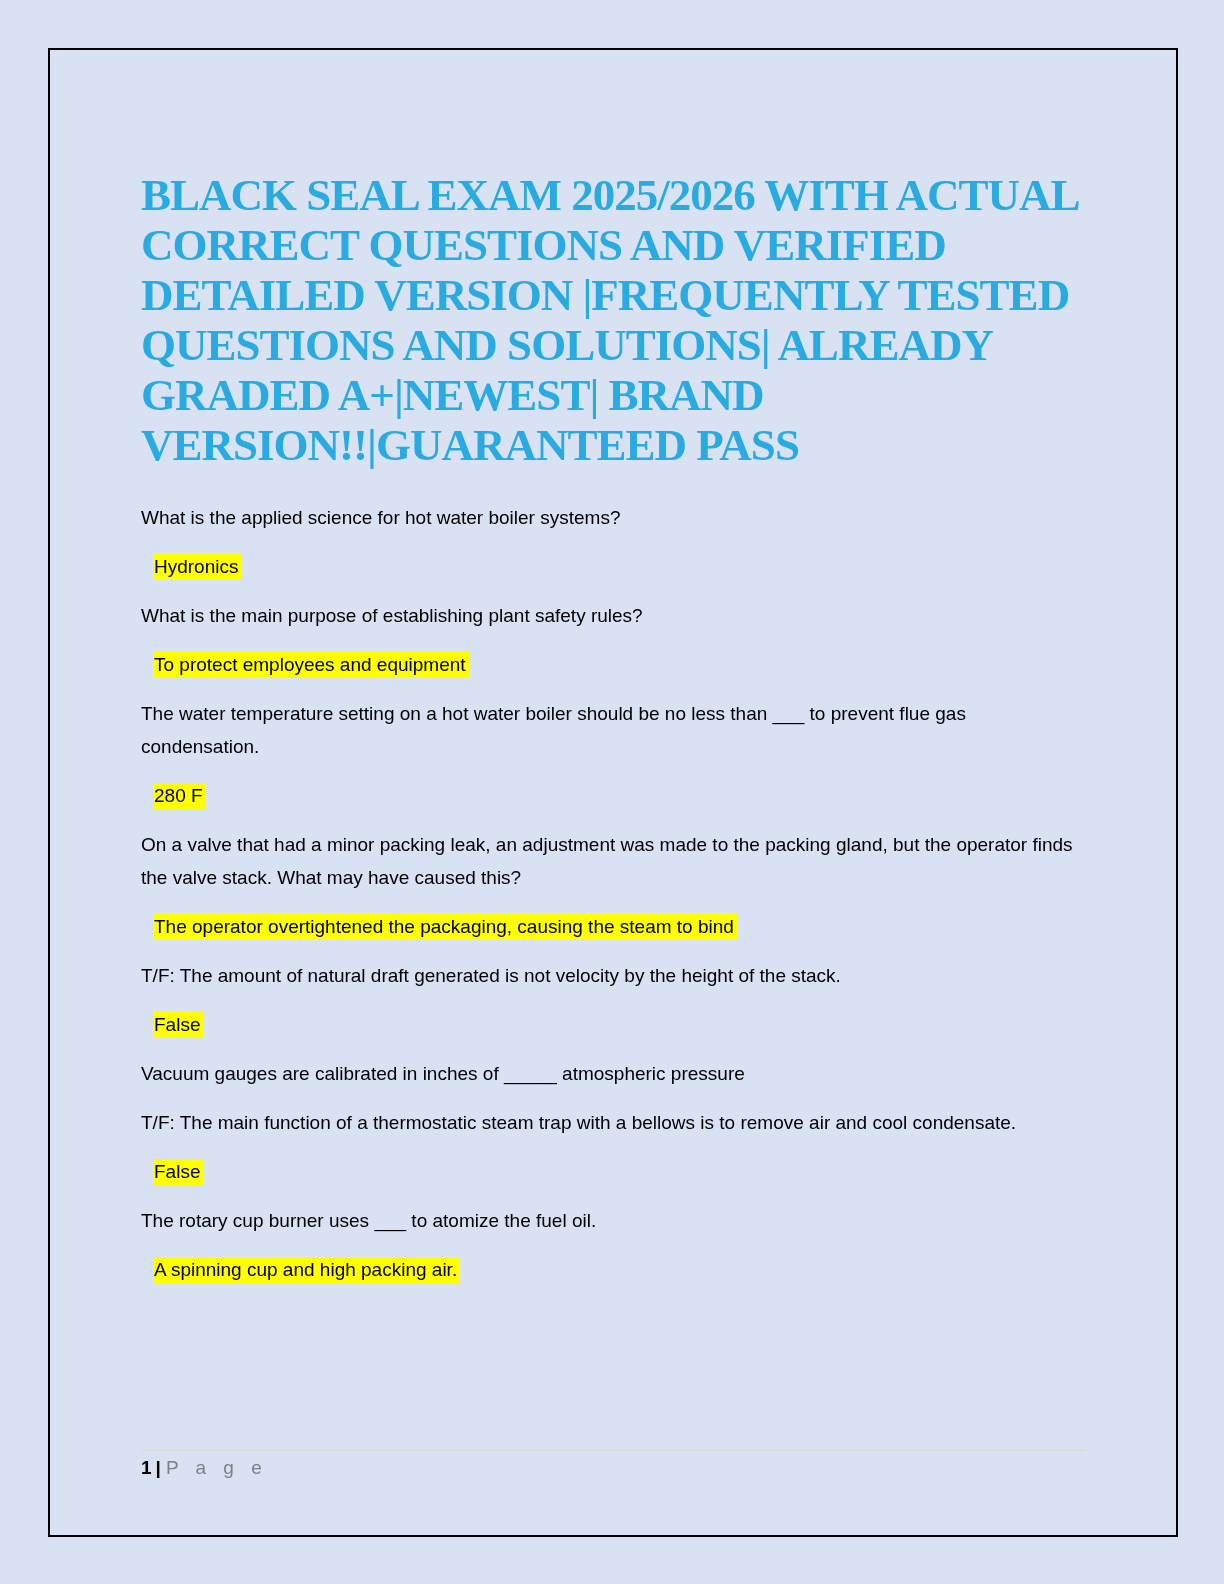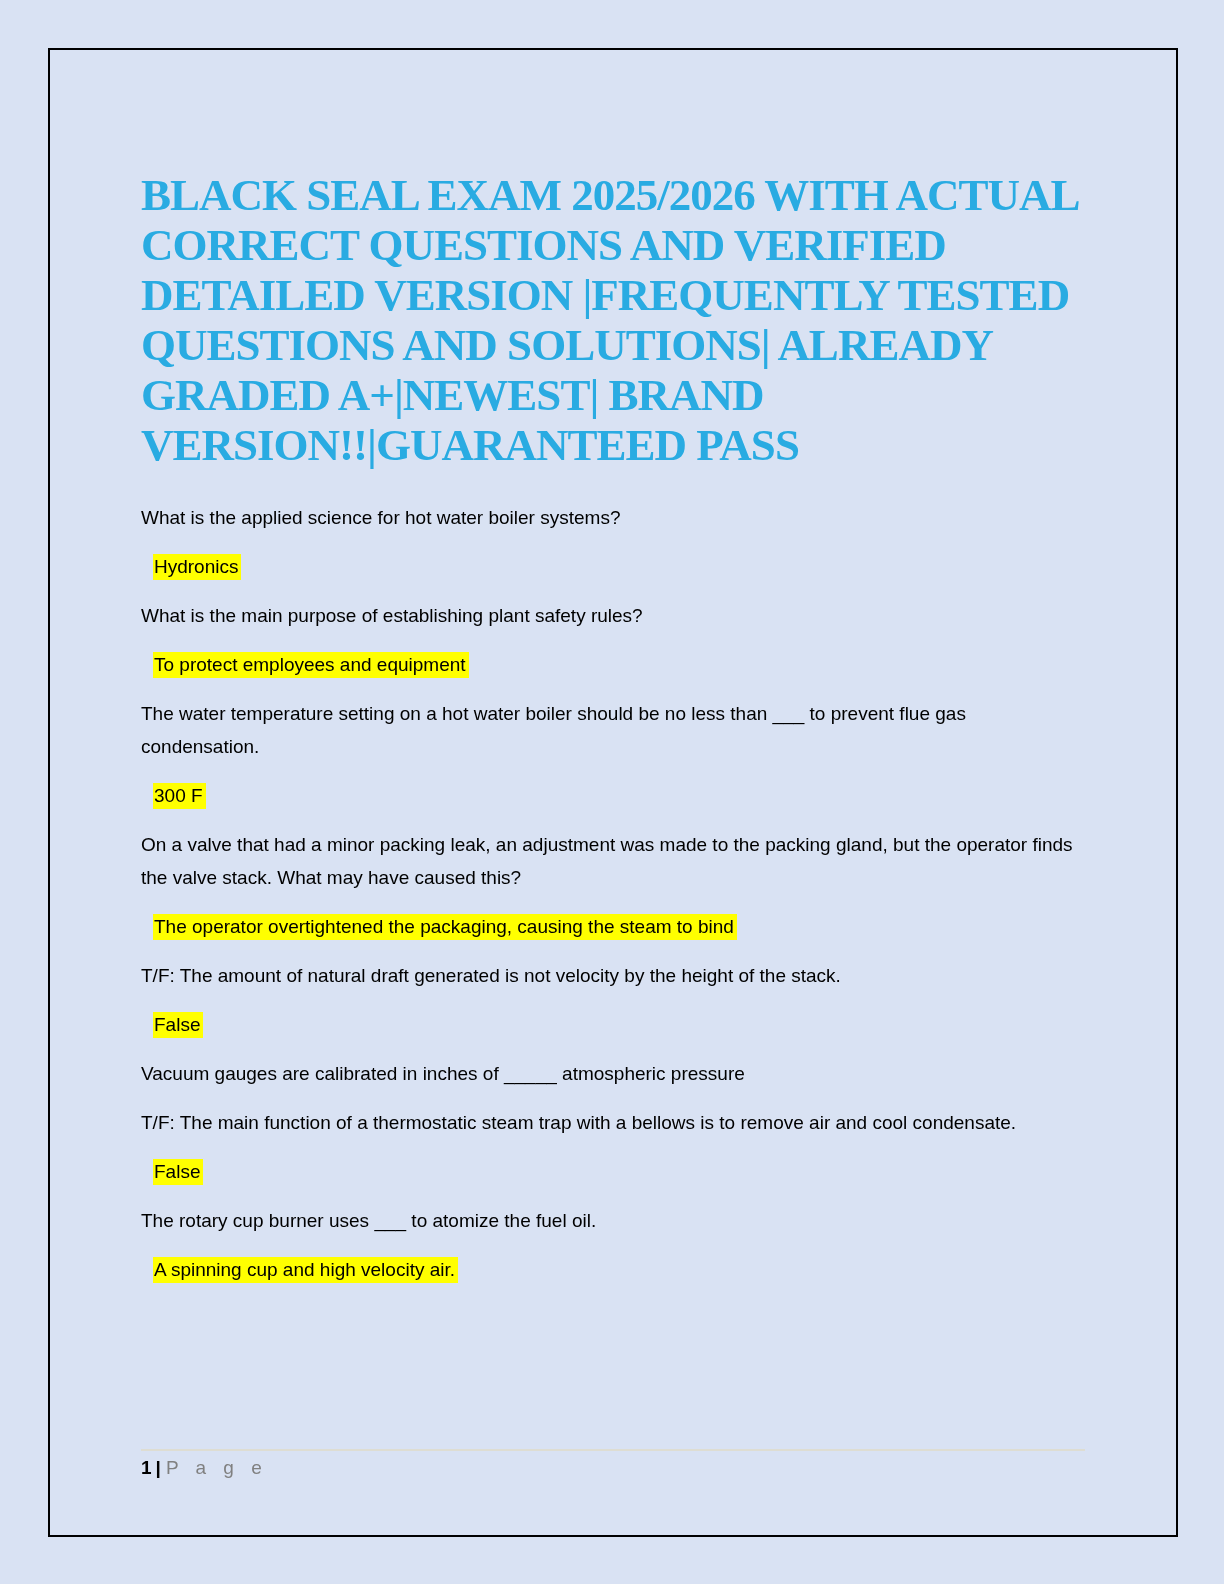--- a/index.html
+++ b/index.html
@@ -94,28 +94,28 @@
       <span class="title-line">QUESTIONS AND SOLUTIONS| ALREADY</span>
       <span class="title-line">GRADED A+|NEWEST| BRAND</span>
       <span class="title-line">VERSION!!|GUARANTEED PASS</span>
     </h1>
     <div class="qa-list" id="qa-list">
         <p class="question">What is the applied science for hot water boiler systems?</p>
         <p class="answer"><mark class="highlight">Hydronics</mark></p>
         <p class="question">What is the main purpose of establishing plant safety rules?</p>
         <p class="answer"><mark class="highlight">To protect employees and equipment</mark></p>
         <p class="question">The water temperature setting on a hot water boiler should be no less than ___ to prevent flue gas condensation.</p>
-        <p class="answer"><mark class="highlight">300 F</mark></p>
+        <p class="answer"><mark class="highlight">280 F</mark></p>
         <p class="question">On a valve that had a minor packing leak, an adjustment was made to the packing gland, but the operator finds the valve stack. What may have caused this?</p>
         <p class="answer"><mark class="highlight">The operator overtightened the packaging, causing the steam to bind</mark></p>
         <p class="question">T/F: The amount of natural draft generated is not velocity by the height of the stack.</p>
         <p class="answer"><mark class="highlight">False</mark></p>
         <p class="question">Vacuum gauges are calibrated in inches of _____ atmospheric pressure</p>
         <p class="question">T/F: The main function of a thermostatic steam trap with a bellows is to remove air and cool condensate.</p>
         <p class="answer"><mark class="highlight">False</mark></p>
         <p class="question">The rotary cup burner uses ___ to atomize the fuel oil.</p>
-        <p class="answer"><mark class="highlight">A spinning cup and high velocity air.</mark></p>
+        <p class="answer"><mark class="highlight">A spinning cup and high packing air.</mark></p>
       </div>
   </div>
   <div class="footer">
     <span class="page-number">1</span><span class="footer-sep">|</span><span class="page-label">P a g e</span>
   </div>
 </div>
 
 </body></html>

